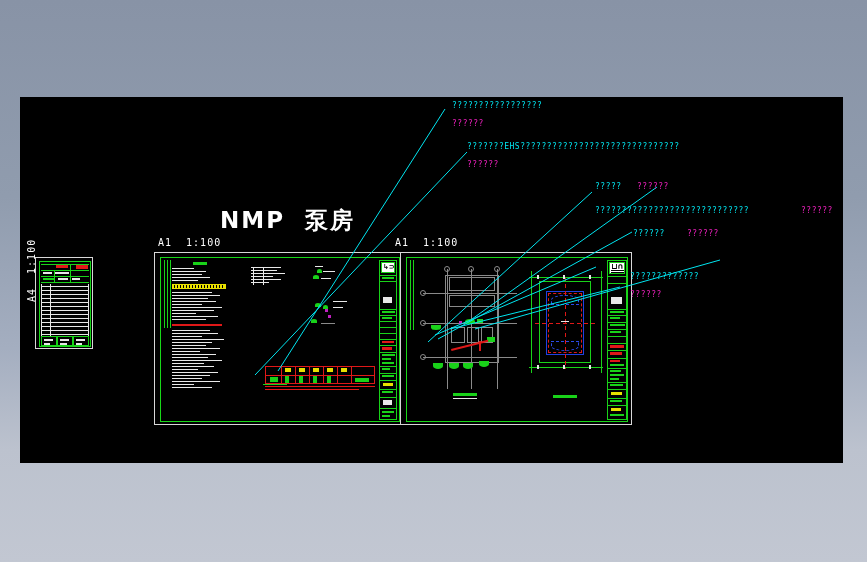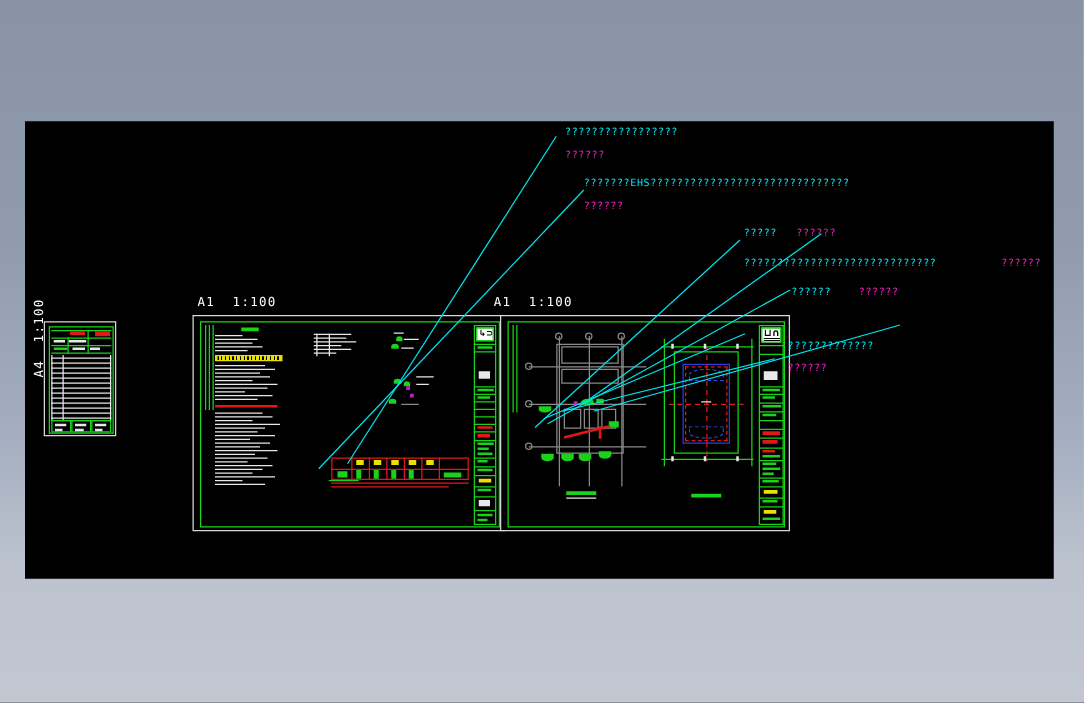--- a/index.html
+++ b/index.html
@@ -123,20 +123,21 @@
     white-space: pre;
   }
 </style>
 </head>
 <body>
 
 <div id="app">
 
   <div id="canvas">
 
+    <div class="big-title" style="left:200px; top:108px;">NMP  泵房</div>
 
     <div class="scale-label-vert" style="left:6px; top:205px;">A4  1:100</div>
     <div class="scale-label" style="left:138px; top:140px;">A1  1:100</div>
     <div class="scale-label" style="left:375px; top:140px;">A1  1:100</div>
 
     <div class="sheet sheet-outer" style="left:15px; top:160px; width:58px; height:92px;">
       <div class="sheet-inner" style="left:3px; top:3px; width:52px; height:86px;"></div>
 
       <div class="g-line" style="left:5px; top:6px; width:48px; height:1px;"></div>
       <div class="r-fill" style="left:20px; top:7px; width:12px; height:3px;"></div>

